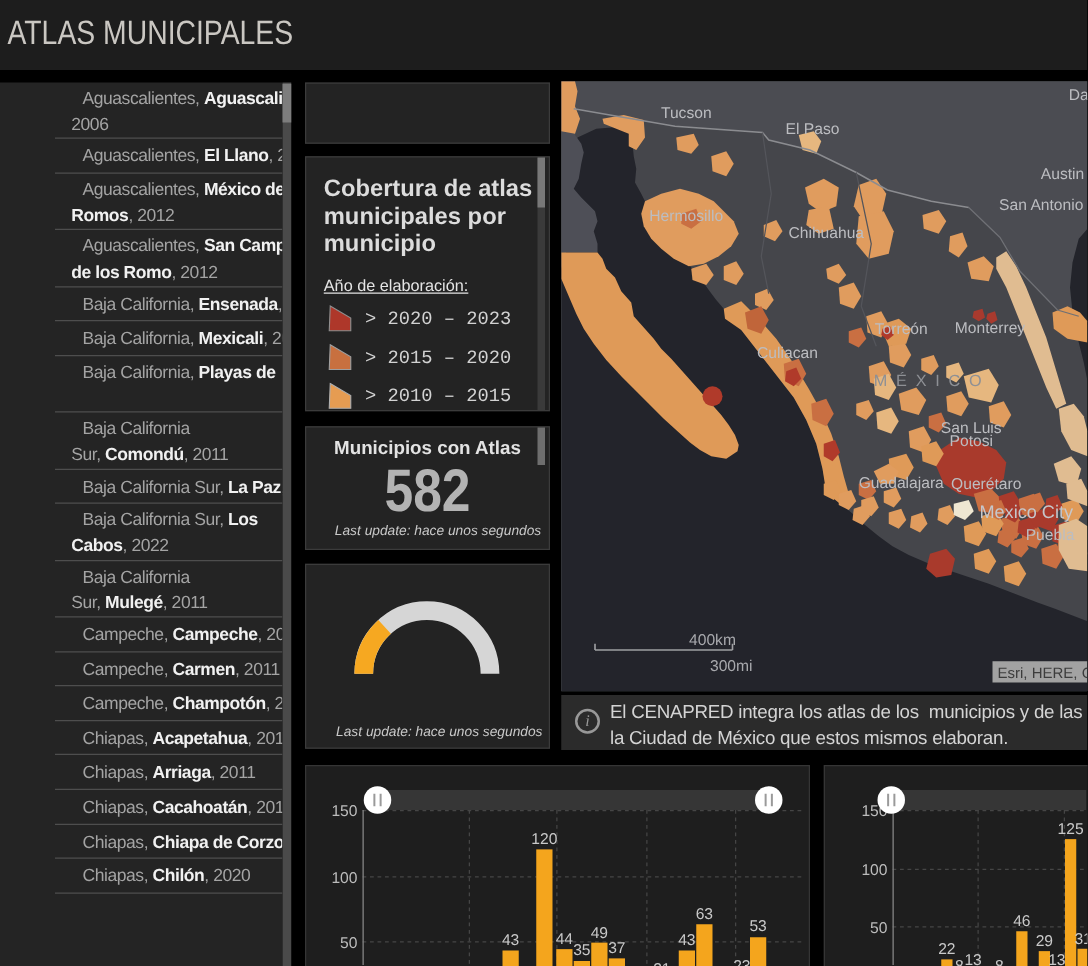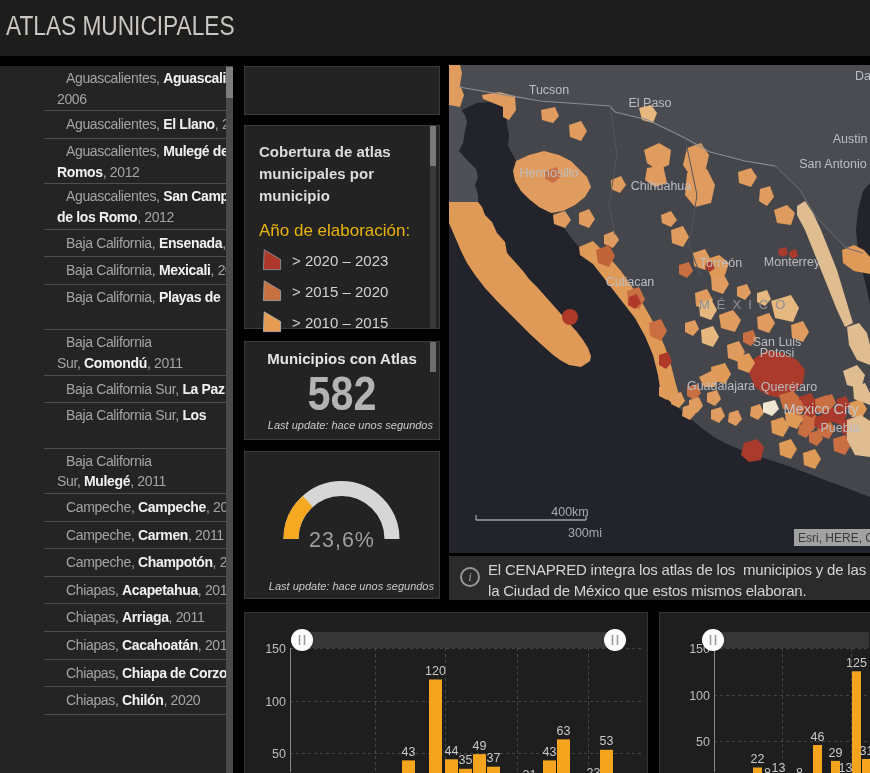--- a/index.html
+++ b/index.html
@@ -22,25 +22,25 @@
   #side .it div { white-space:nowrap; }
   #side .it div.f { margin-left:9px; }
   #side .it b { color:#f1f1f1; font-weight:bold; }
   #sbtrack { left:226px; top:66px; width:7px; height:707px; background:#4a4a4a; }
   #sbthumb { left:226px; top:67px; width:7px; height:31px; background:#7d7d7d; }
 
   
   .panel { background:#232323; border:1px solid #3b3b3b; }
   #box1 { left:244px; top:66px; width:196px; height:49px; }
   #legend { left:244px; top:125px; width:196px; height:204px; padding:15px 8px 0 14px; }
-  #legend .t { font-size:15px; font-weight:bold; color:#dcdcdc; line-height:22px; }
-  #legend .s { font-size:17px; color:#eab308; margin-top:14px; }
+  #legend .t { font-size:19px; font-weight:bold; color:#dcdcdc; line-height:22px; }
+  #legend .s { font-size:13px; color:#e5e5e5; margin-top:14px;text-decoration:underline; }
   .lrow { display:flex; align-items:center; margin-top:7px; height:24px; }
   .lrow svg { margin-right:10px; }
-  .lrow span { font-size:15px; color:#d2d2d2; }
+  .lrow span { font-size:15px; color:#d2d2d2;font-family:Liberation Mono, monospace; }
   #lscroll { left:430px; top:126px; width:6px; height:202px; background:#3a3a3a; }
   #lthumb { left:430px; top:126px; width:6px; height:40px; background:#787878; }
 
   #munis { left:244px; top:341px; width:196px; height:99px; text-align:center; }
   #munis .t { font-size:15px; font-weight:bold; color:#e3e3e3; margin-top:8px; }
   #munis .n { font-size:48px; font-weight:bold; color:#b3b3b3; line-height:42px; margin-top:6px;
     transform:scaleX(0.86); }
   .lu { font-size:11px; font-style:italic; color:#c9c9c9; }
   #munis .lu { margin-top:4px; text-align:right; padding-right:6px; }
   #mscroll { left:430px; top:342px; width:6px; height:30px; background:#6e6e6e; }
@@ -74,21 +74,21 @@
 
   <div id="side" class="abs">
     <div class="it h2">
         <div class="f">Aguascalientes, <b>Aguascalientes</b>,</div>
         <div>2006</div>
       </div>
     <div class="it h1">
         <div class="f">Aguascalientes, <b>El Llano</b>, 2012</div>
       </div>
     <div class="it h2">
-        <div class="f">Aguascalientes, <b>Mulegé de</b></div>
+        <div class="f">Aguascalientes, <b>México de</b></div>
         <div><b>Romos</b>, 2012</div>
       </div>
     <div class="it h2">
         <div class="f">Aguascalientes, <b>San Campeche</b></div>
         <div><b>de los Romo</b>, 2012</div>
       </div>
     <div class="it h1">
         <div class="f">Baja California, <b>Ensenada</b>, 2011</div>
       </div>
     <div class="it h1">
@@ -99,20 +99,21 @@
       </div>
     <div class="it h2">
         <div class="f">Baja California</div>
         <div>Sur, <b>Comondú</b>, 2011</div>
       </div>
     <div class="it h1">
         <div class="f">Baja California Sur, <b>La Paz</b>, 2012</div>
       </div>
     <div class="it h2">
         <div class="f">Baja California Sur, <b>Los</b></div>
+        <div><b>Cabos</b>, 2022</div>
       </div>
     <div class="it h2">
         <div class="f">Baja California</div>
         <div>Sur, <b>Mulegé</b>, 2011</div>
       </div>
     <div class="it h1">
         <div class="f">Campeche, <b>Campeche</b>, 2016</div>
       </div>
     <div class="it h1">
         <div class="f">Campeche, <b>Carmen</b>, 2011</div>
@@ -171,21 +172,20 @@
     <div class="n">582</div>
     <div class="lu">Last update: hace unos segundos</div>
   </div>
   <div id="mscroll" class="abs"></div>
 
   <div id="gauge" class="abs panel">
     <svg class="abs" style="left:38px;top:22px;" width="117" height="66" viewBox="0 0 117 66">
       <path d="M8,65 A50.5,50.5 0 0 1 109,65" fill="none" stroke="#d6d6d6" stroke-width="15"></path>
       <path d="M8,65 A50.5,50.5 0 0 1 24.7,27.5" fill="none" stroke="#f6a821" stroke-width="15"></path>
     </svg>
-    <div id="gval">23,6%</div>
     <div class="lu">Last update: hace unos segundos</div>
   </div>
 
   <div id="map" class="abs">
     <svg width="421" height="488" viewBox="0 0 421 488" font-family="Liberation Sans, sans-serif">
 
     <rect x="0" y="0" width="421" height="488" fill="#4b4c52"></rect>
 
     <polygon fill="#45464b" points="10,22 91,36 161,41 166,47 199,55 236,73 261,87 296,96 326,101 351,125 367,152 397,183 414,188 421,195 421,488 0,488 0,22"></polygon>
 

